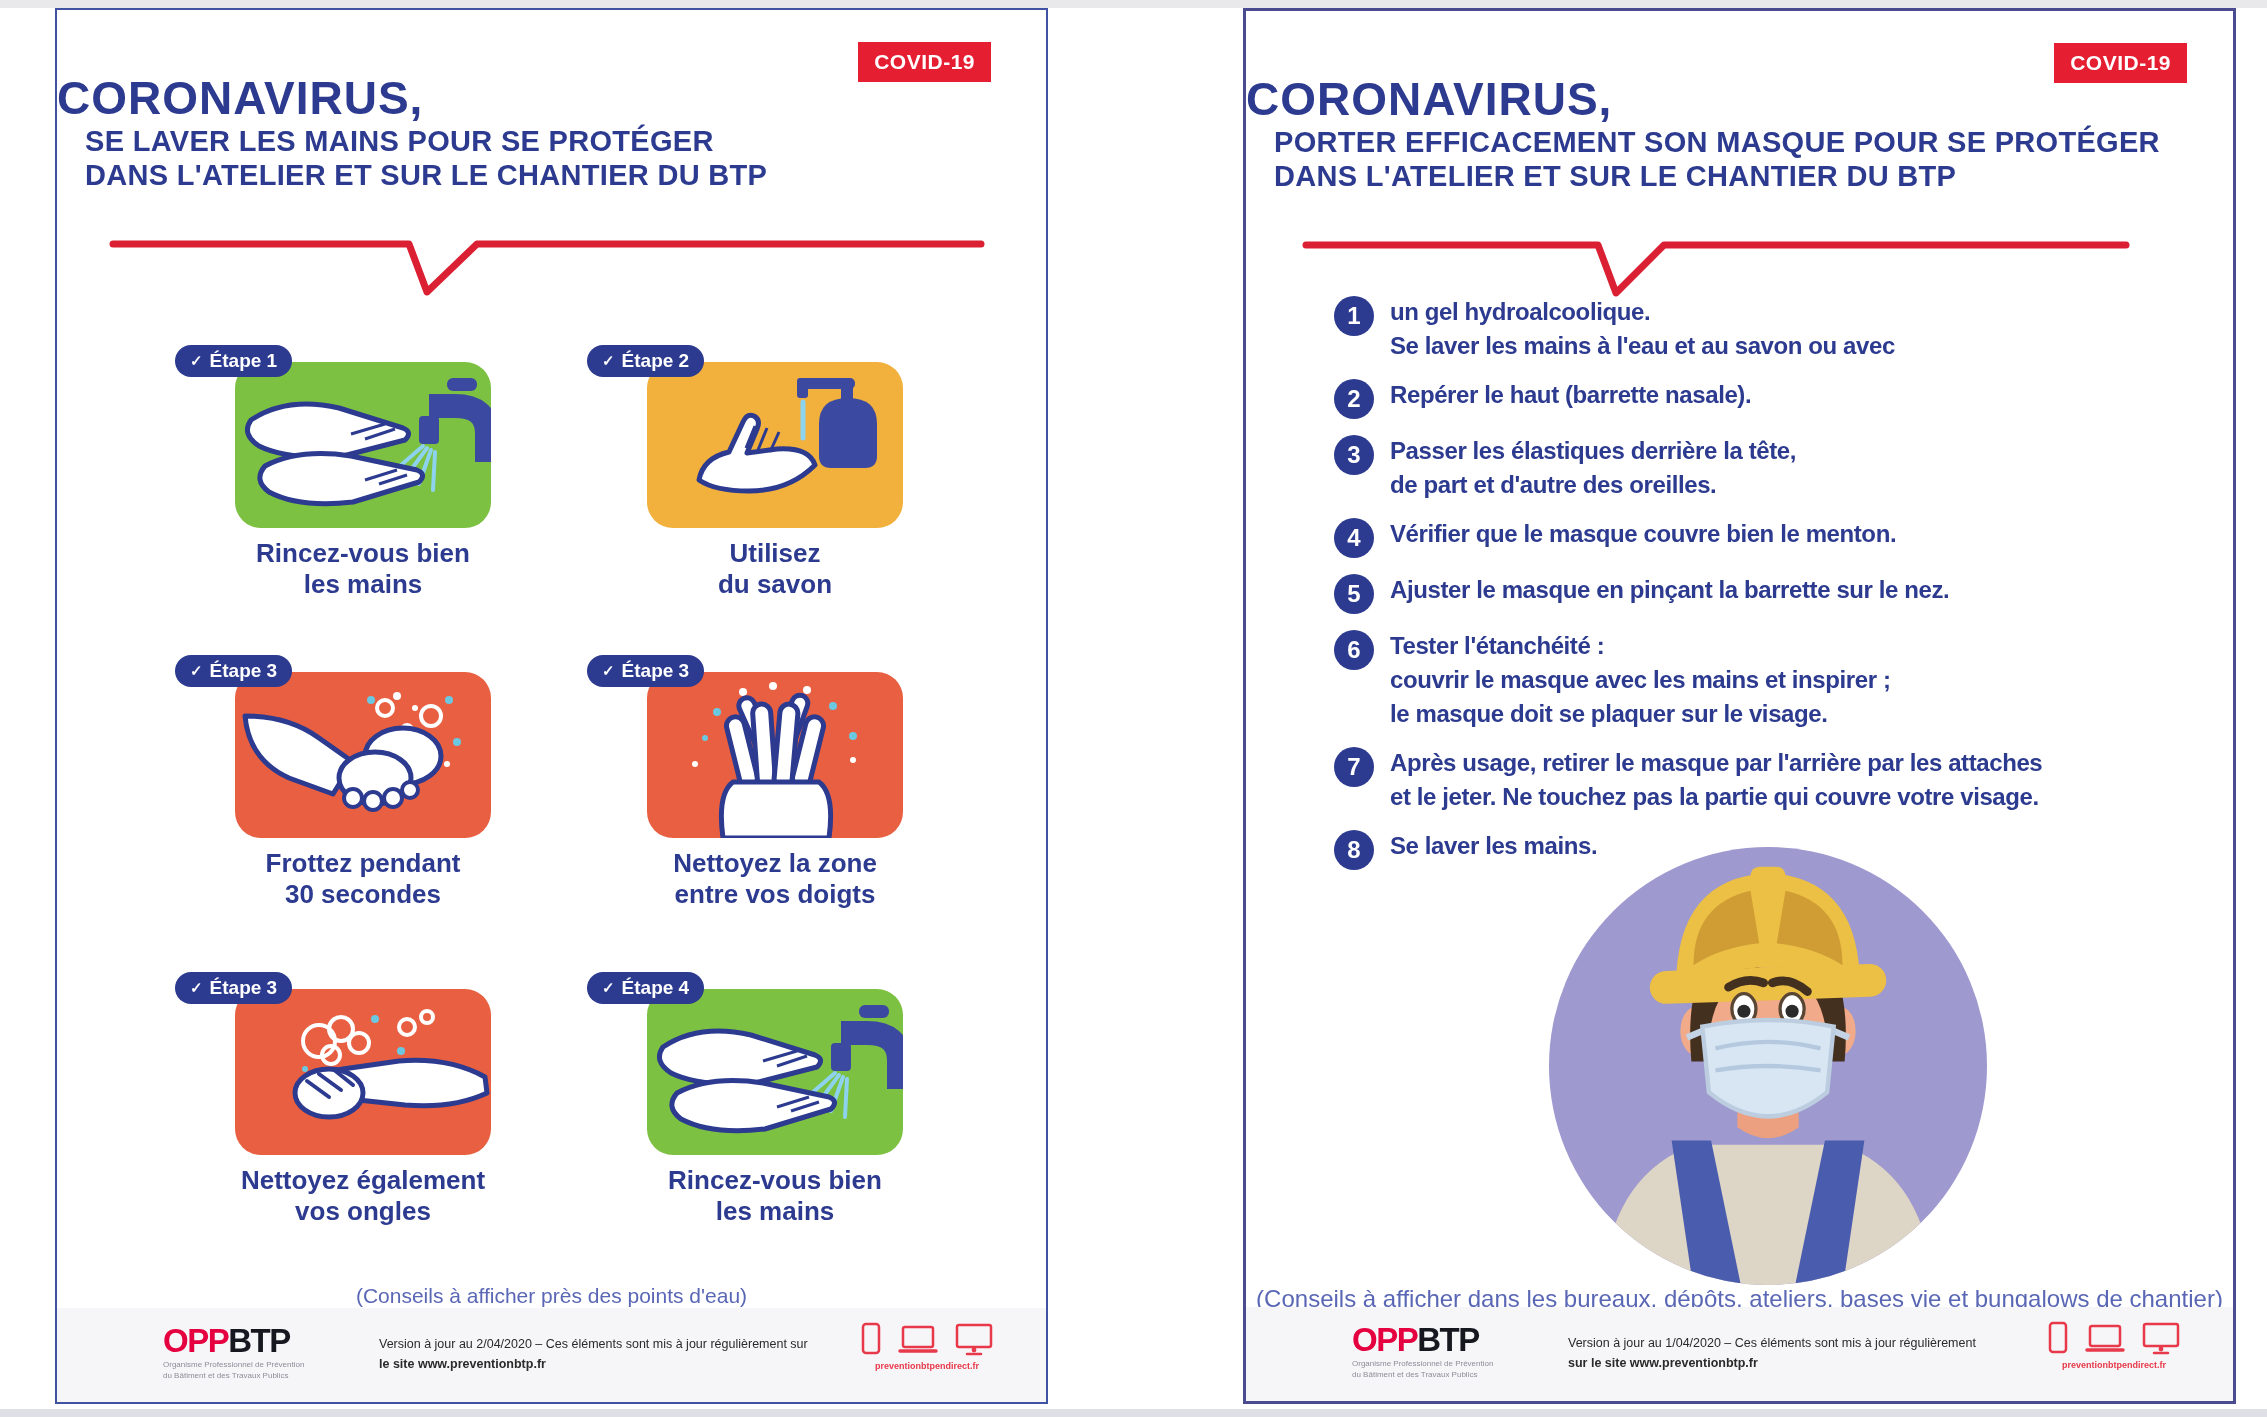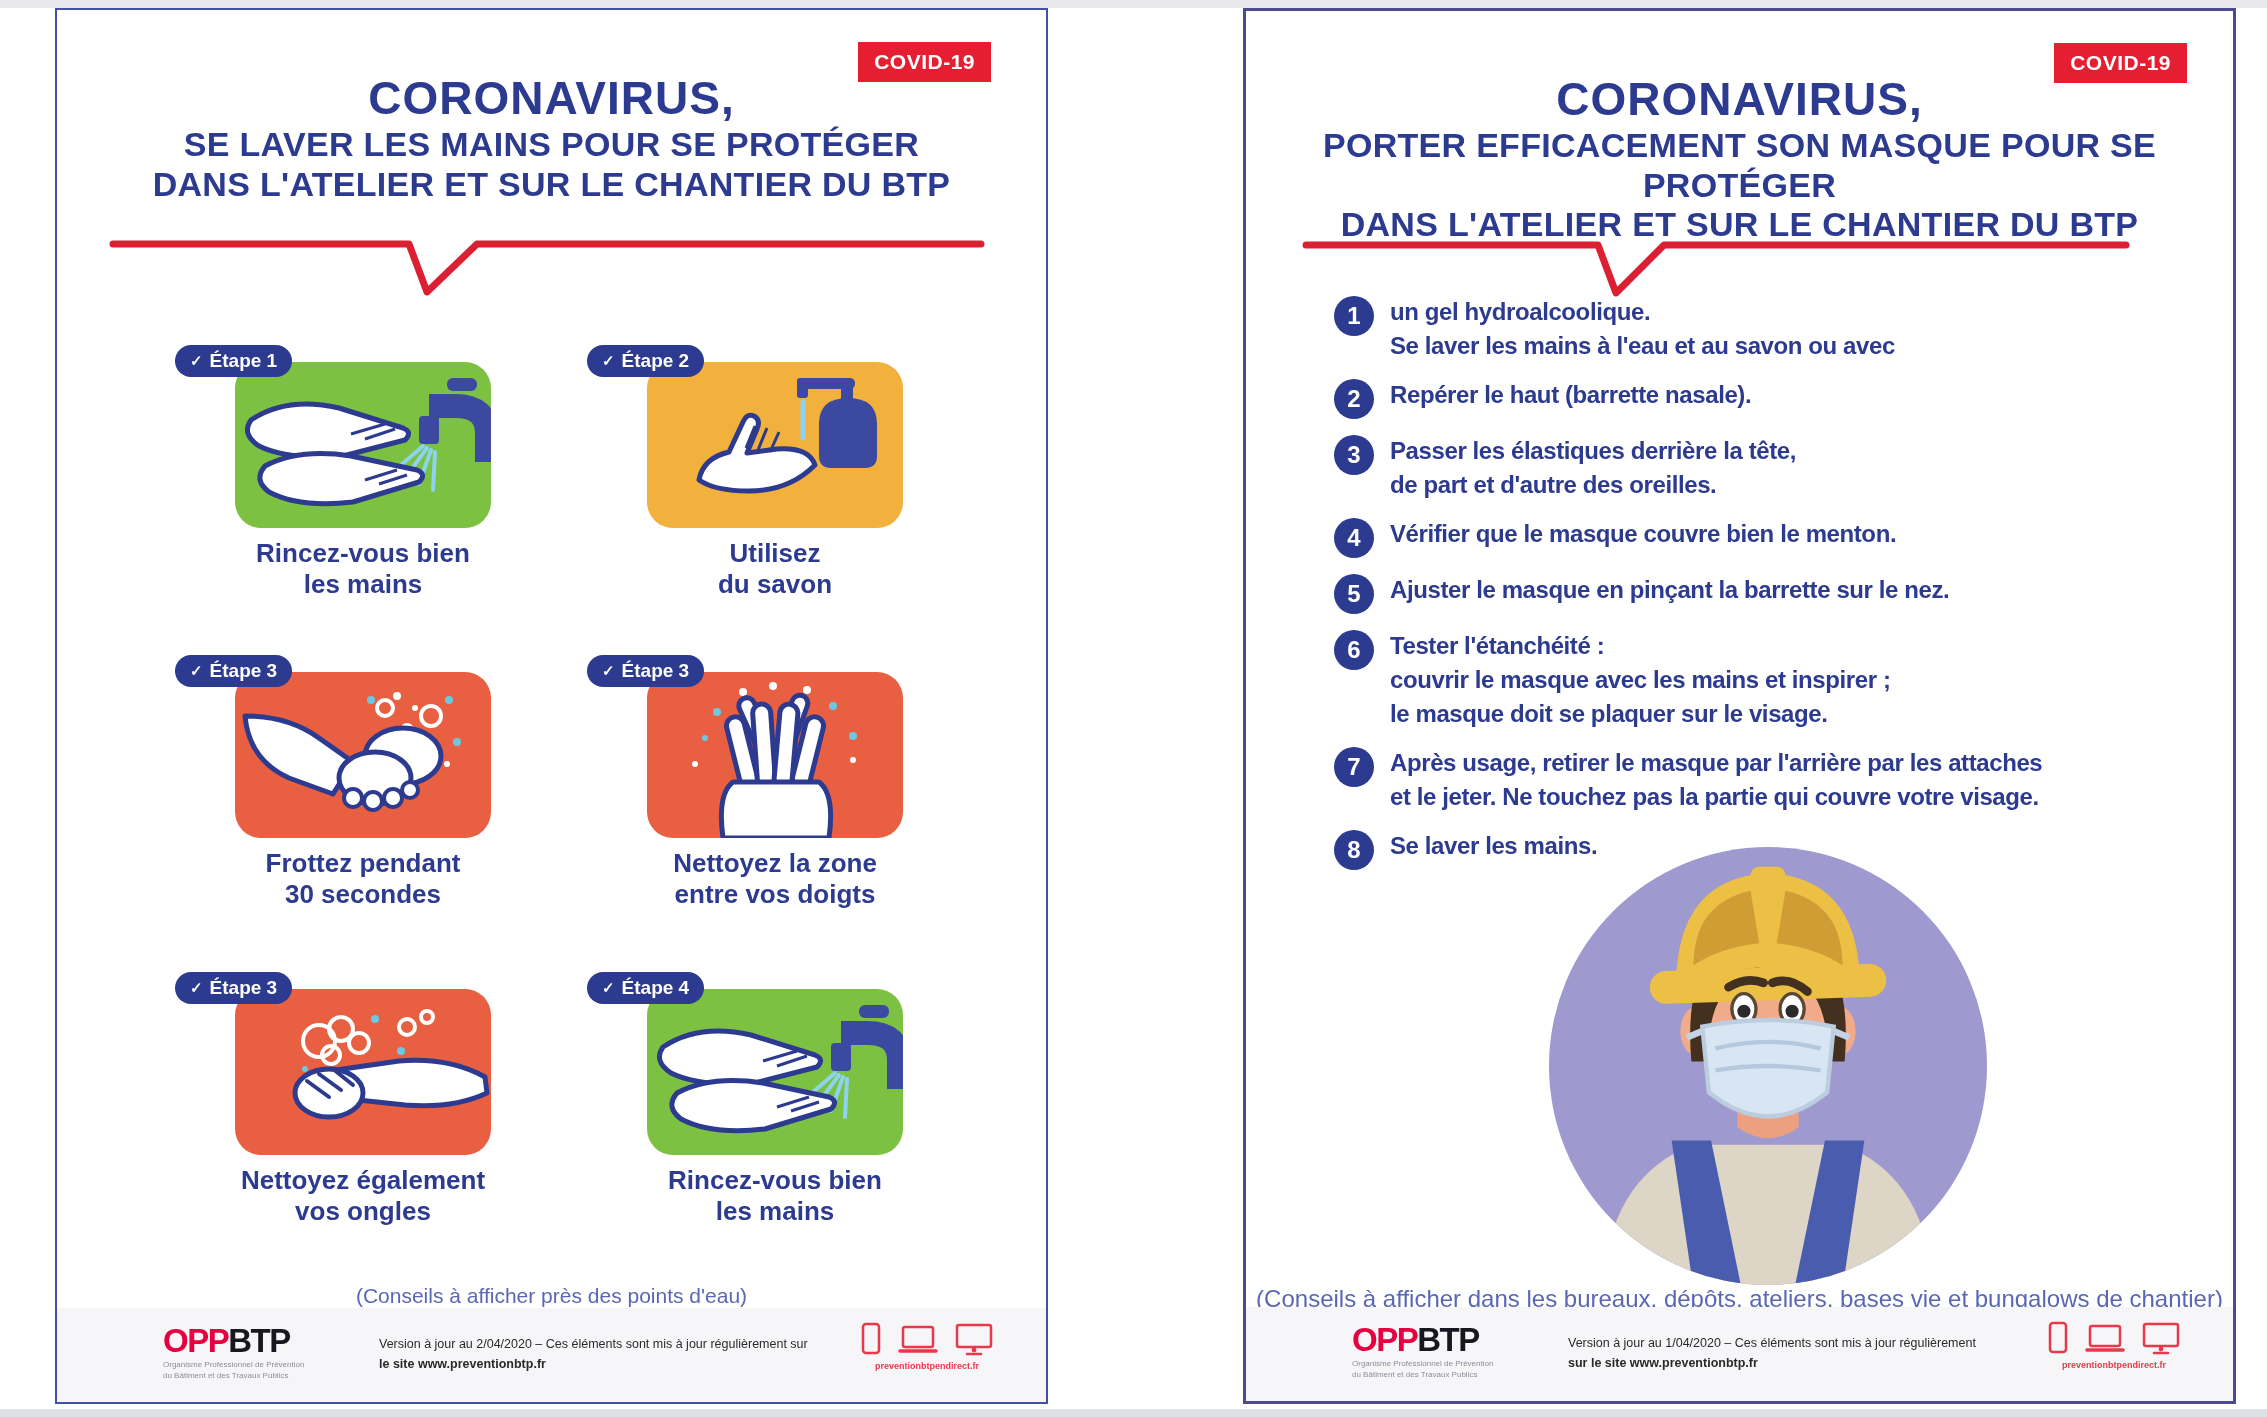--- a/index.html
+++ b/index.html
@@ -11,23 +11,23 @@
 
   .poster{position:absolute;top:8px;width:993px;height:1396px;background:#ffffff;box-sizing:border-box;text-decoration:underline;}
   .poster.left{left:55px;border:2px solid #4053a3;}
   .poster.right{left:1243px;border:3px solid #4b4b8f;}
 
   .covid-badge{position:absolute;top:32px;background:#e61e32;color:#ffffff;
     font-weight:bold;font-size:21px;letter-spacing:.5px;padding:8px 16px;}
   .poster.left .covid-badge{right:55px;}
   .poster.right .covid-badge{right:46px;}
 
-  .title{position:absolute;top:62px;left:0;right:0;text-align:center;color:#2c3a8f;line-height:1.16;}
+  .title{position:absolute;top:62px;left:0;right:0;text-align:left;color:#2c3a8f;line-height:1.16;}
   .title .l1{font-size:46px;font-weight:bold;letter-spacing:1px;}
-  .title .l2,.title .l3{font-size:34px;font-weight:bold;letter-spacing:.3px;}
+  .title .l2,.title .l3{font-size:29px;font-weight:bold;letter-spacing:.3px;padding-left:28px;}
 
   .speech-line{position:absolute;}
   .poster.left .speech-line{top:228px;left:52px;}
   .poster.right .speech-line{top:228px;left:56px;}
 
   
   .step{position:absolute;width:256px;}
   .step .tile{width:256px;height:166px;border-radius:26px;overflow:hidden;}
   .tile.green{background:#7dc142;}
   .tile.orange{background:#f2b03c;}

